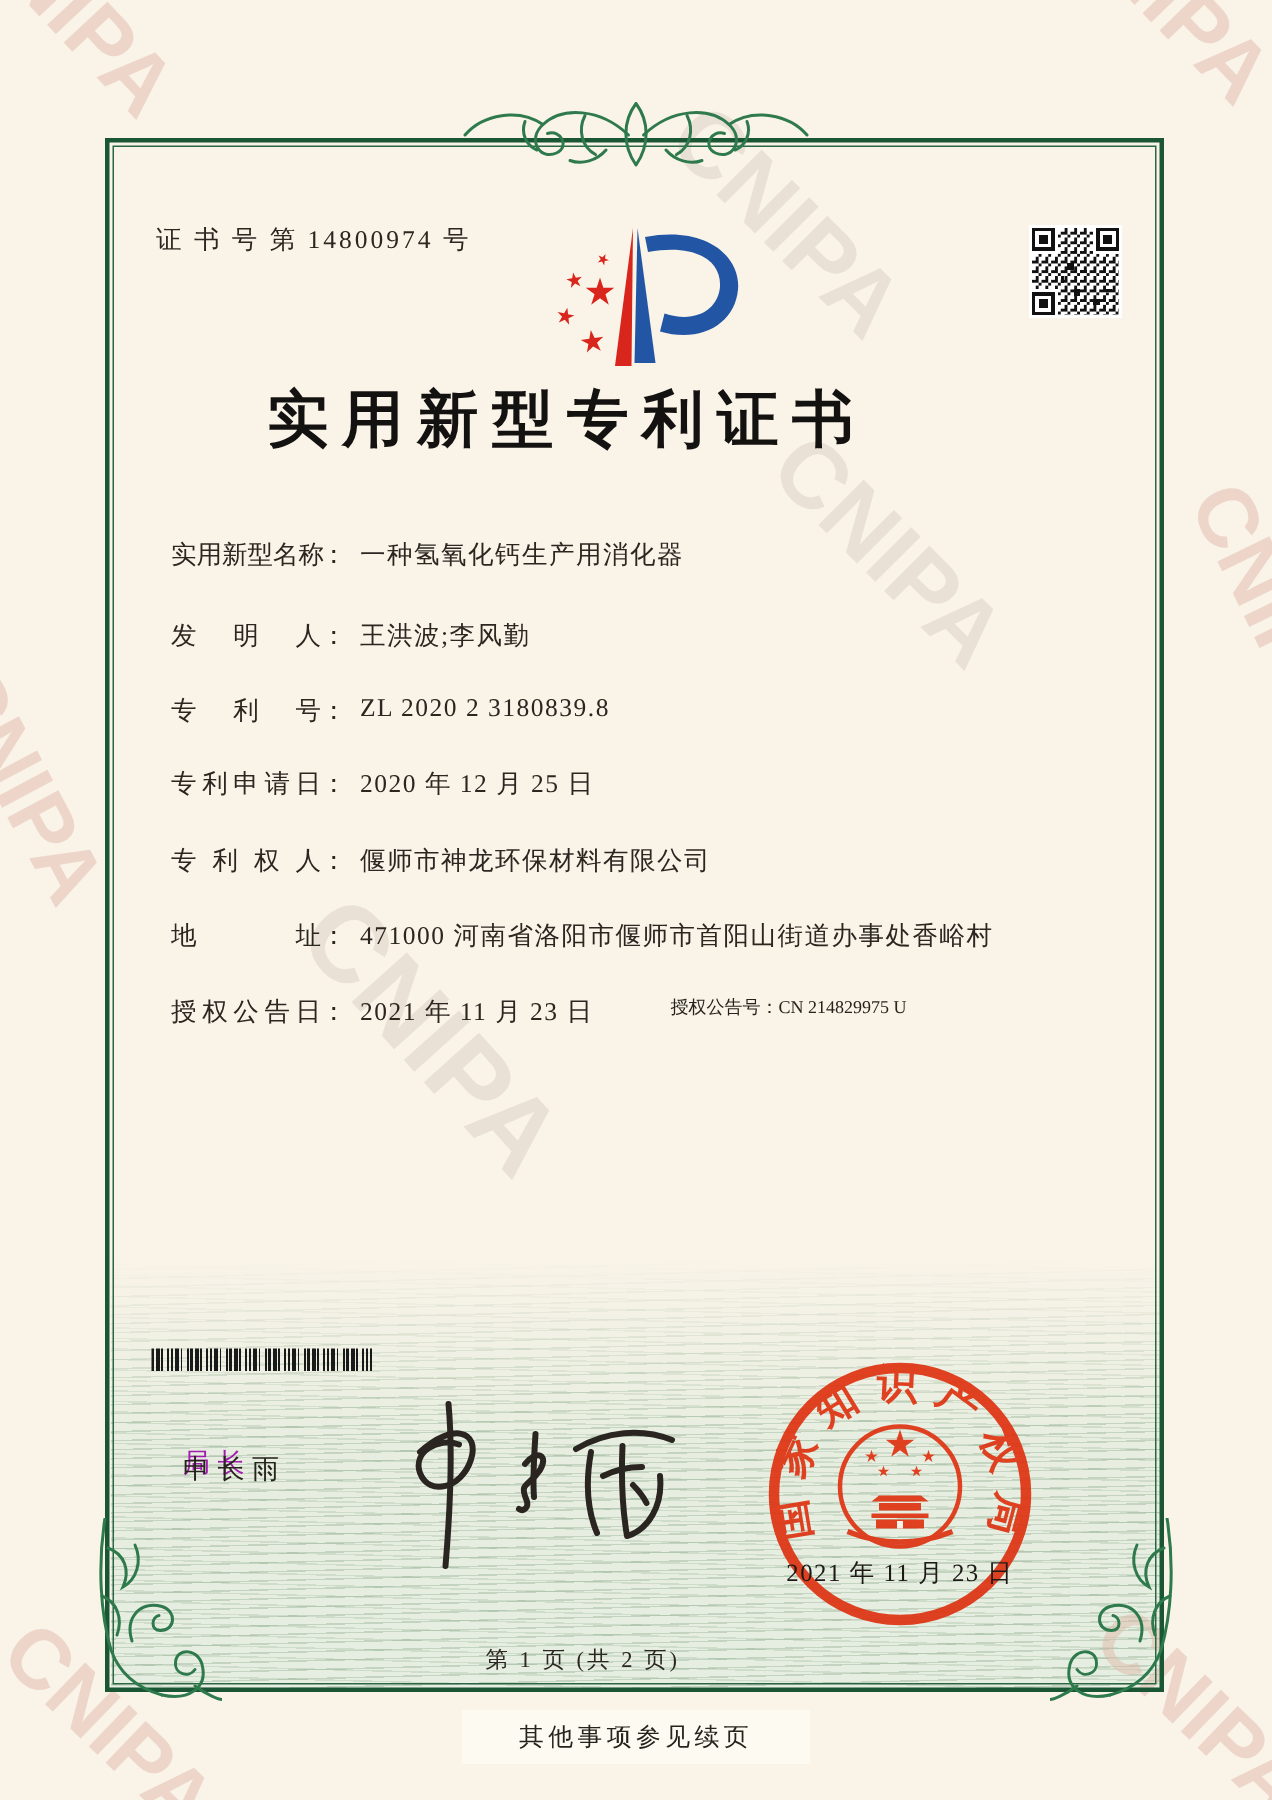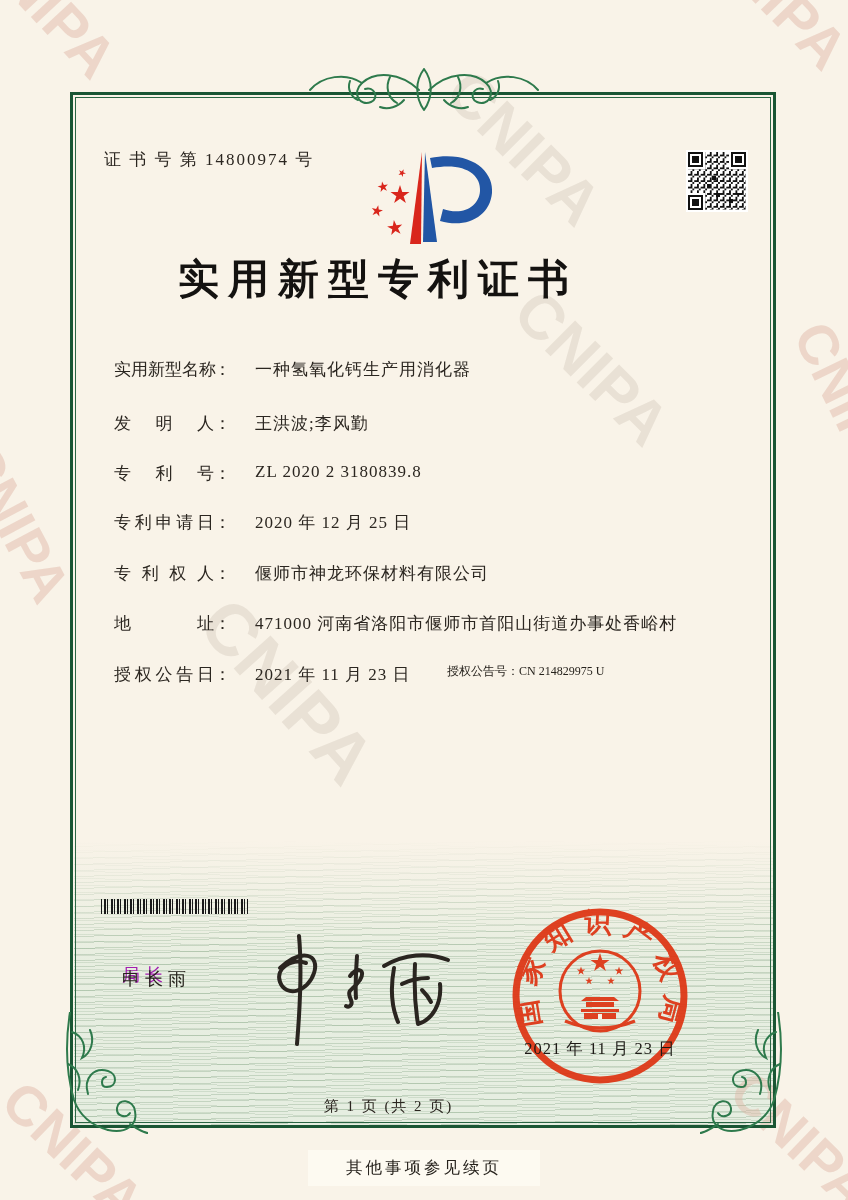--- a/index.html
+++ b/index.html
@@ -63,21 +63,21 @@
 
   
   .frow{position:absolute;left:114px;font-size:17px;color:#2b2620;white-space:nowrap;}
   .flabel{
     display:inline-block;width:100px;
     text-align:justify;text-align-last:justify;
     -moz-text-align-last:justify;
     vertical-align:top;
   }
   .fcolon{display:inline-block;vertical-align:top;}
-  .fvalue{display:inline-block;margin-left:24px;vertical-align:top;letter-spacing:1px;}
+  .fvalue{display:inline-block;margin-left:9px;vertical-align:top;letter-spacing:1px;}
   .grant-no{position:absolute;left:447px;font-size:12px;white-space:nowrap;}
 
   
   .paras{
     left:100px;top:699px;width:652px;
     font-size:16.5px;line-height:29px;color:#2b2620;
     text-align:justify;
   }
   .paras p{margin:0;text-indent:2em;}
 
@@ -108,21 +108,20 @@
   .page-no{
     left:0;top:1097px;width:777px;text-align:center;
     font-size:15px;color:#2b2620;letter-spacing:2px;
   }
   .note{
     left:50%;top:1140px;transform:translateX(-50%);
     background:#fdfaf1;
     padding:7px 38px;
     font-size:16.5px;letter-spacing:3px;color:#26221c;
     white-space:nowrap;
-    margin-top:10px;
   }
   .green-stroke{stroke:#2e7a4c;fill:none;stroke-width:2;stroke-linecap:round;}
 </style>
 </head>
 <body>
 
 <svg width="0" height="0" style="position:absolute" aria-hidden="true">
   <defs>
     <polygon id="star" points="0,-1 0.2245,-0.309 0.951,-0.309 0.3633,0.118 0.5878,0.809 0,0.382 -0.5878,0.809 -0.3633,0.118 -0.951,-0.309 -0.2245,-0.309"></polygon>
   </defs>

